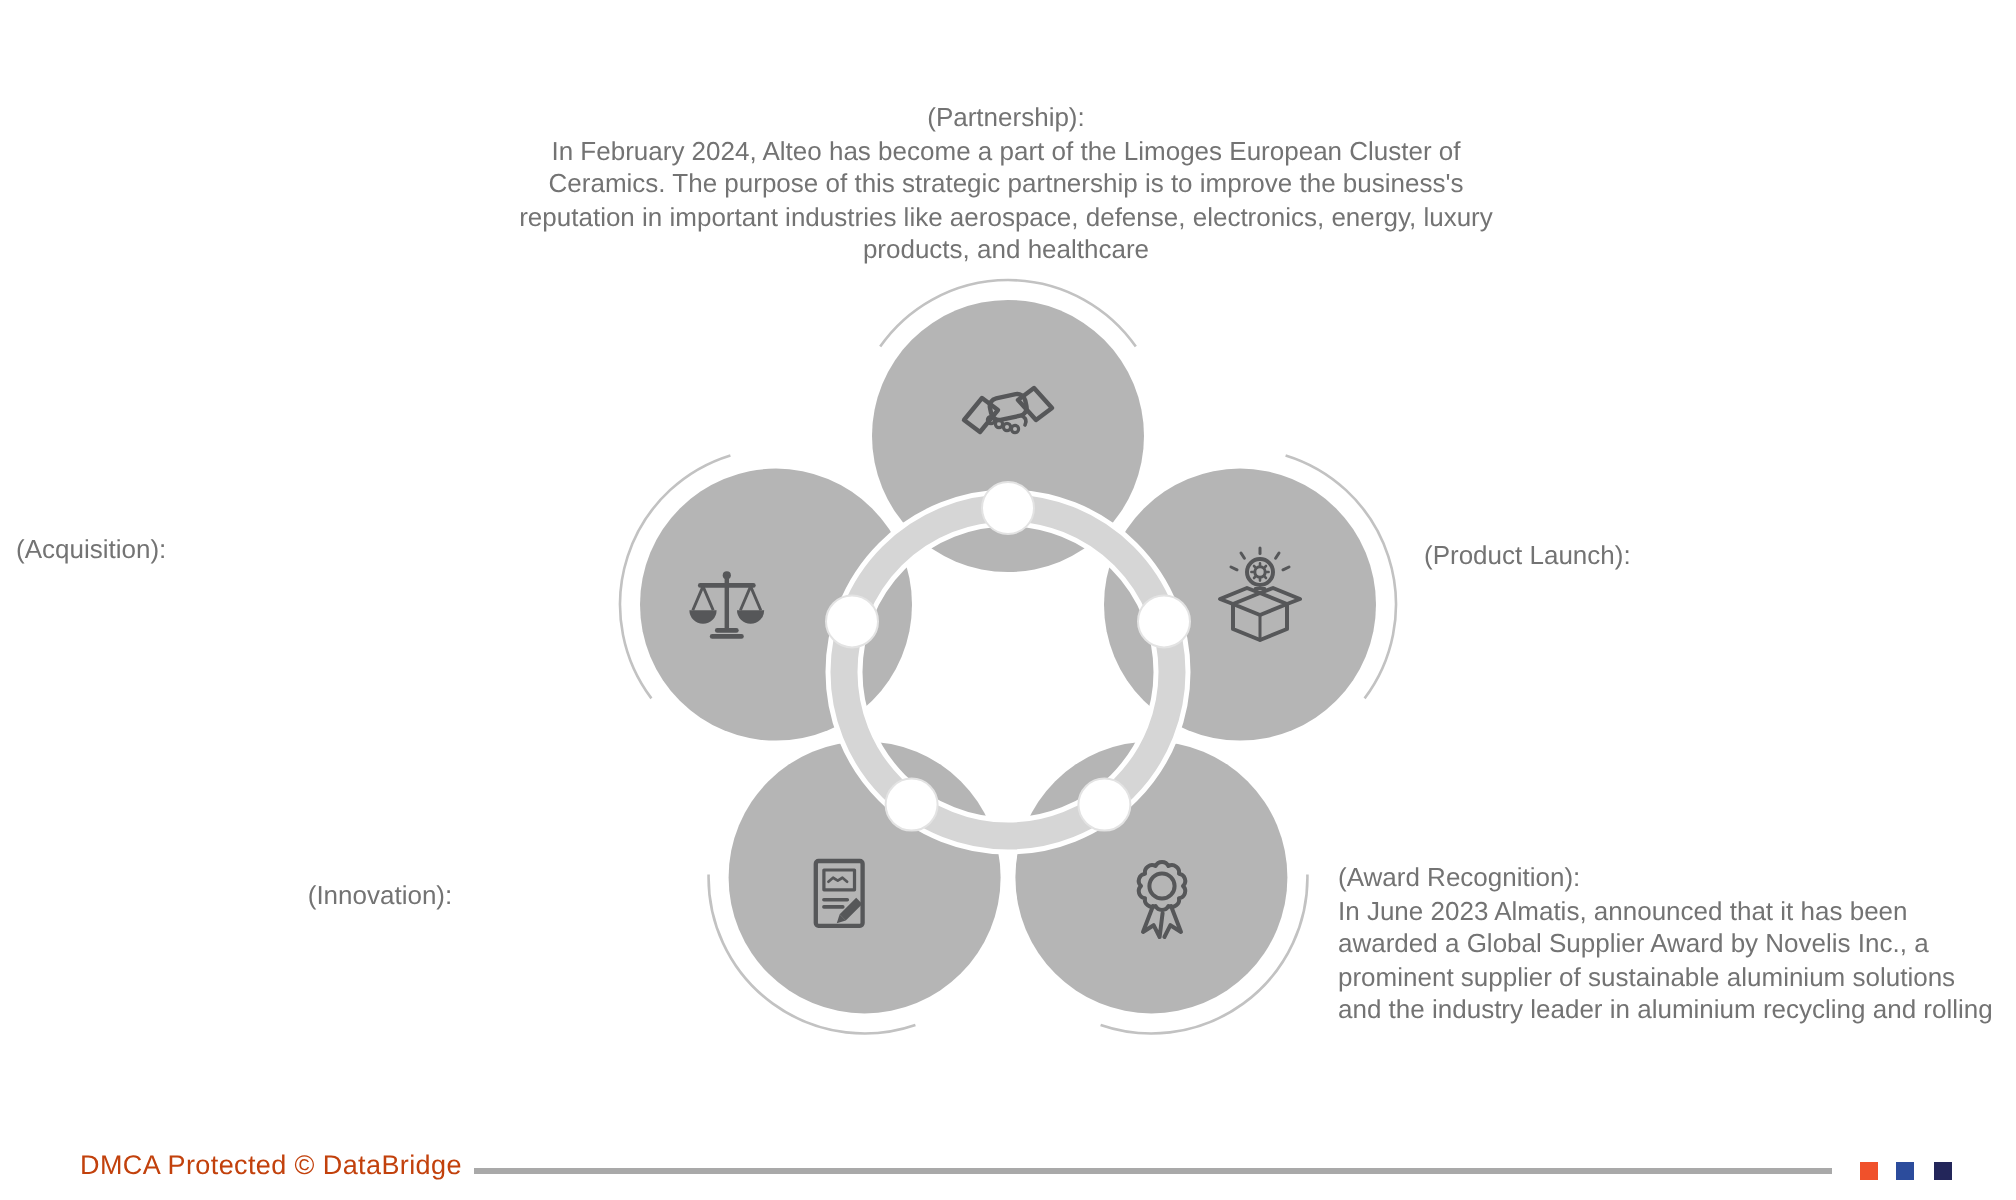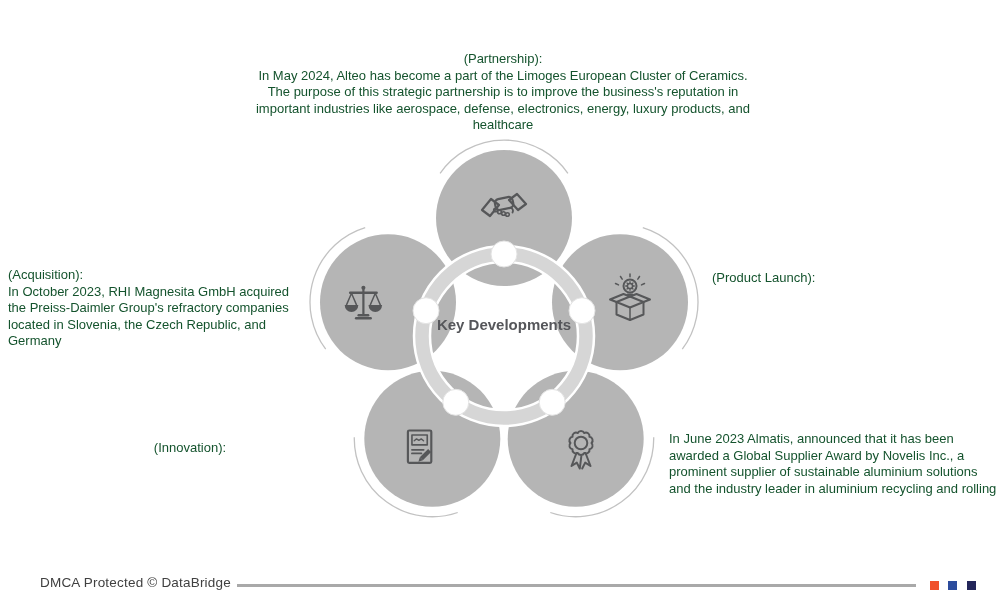--- a/index.html
+++ b/index.html
@@ -1,27 +1,27 @@
 <!DOCTYPE html>
 <html><head>
 <meta charset="utf-8">
 <style>
   html,body{margin:0;padding:0;background:#fff;}
   #page{position:relative;width:1008px;height:600px;background:#ffffff;overflow:hidden;
         font-family:"Liberation Sans", sans-serif;color:#3f3f3f;}
-  .txtblock{position:absolute;font-size:13px;line-height:16.5px;color:#14532d;}
+  .txtblock{position:absolute;font-size:13px;line-height:16.5px;color:#737373;}
   #block-partnership{left:253px;top:51px;width:500px;text-align:center;}
   #block-acquisition{left:8px;top:267px;width:288px;text-align:left;}
   #block-product{left:712px;top:270px;width:292px;text-align:left;}
   #block-innovation{left:38px;top:440px;width:304px;text-align:center;}
   #block-award{left:669px;top:431px;width:330px;text-align:left;}
   #diagram{position:absolute;left:0;top:0;width:1008px;height:600px;}
   #center-label{position:absolute;left:424px;top:317px;width:160px;text-align:center;
     font-size:15px;font-weight:bold;color:#55565a;line-height:16.5px;}
-  #footer-text{position:absolute;left:40px;top:575px;font-size:13.5px;color:#404040;letter-spacing:.2px;text-align:center;}
+  #footer-text{position:absolute;left:40px;top:575px;font-size:13.5px;color:#c2410c;letter-spacing:.2px;text-align:center;}
   #footer-line{position:absolute;left:237px;top:584px;width:679px;height:3px;background:#a9a9a9;}
   .sq{position:absolute;top:581px;width:9px;height:9px;}
   #sq-1{left:930px;background:#f0512b;}
   #sq-2{left:948px;background:#2c4c9c;}
   #sq-3{left:967px;background:#23265a;}
 </style>
 </head>
 <body>
 
 <div id="page">
@@ -129,41 +129,40 @@
     </g>
     <g fill="#ffffff" stroke="#e3e3e3" stroke-width="1">
       <circle cx="504" cy="254" r="13"></circle>
       <circle cx="426" cy="310.7" r="13"></circle>
       <circle cx="582" cy="310.7" r="13"></circle>
       <circle cx="455.8" cy="402.3" r="13"></circle>
       <circle cx="552.2" cy="402.3" r="13"></circle>
     </g>
   </svg>
 
-  <div id="center-label">Key Developments</div>
 
   <div class="txtblock" id="block-partnership">
     <div>(Partnership):</div>
-    <div>In May 2024, Alteo has become a part of the Limoges European Cluster of Ceramics. The purpose of this strategic partnership is to improve the business's reputation in important industries like aerospace, defense, electronics, energy, luxury products, and healthcare</div>
+    <div>In February 2024, Alteo has become a part of the Limoges European Cluster of Ceramics. The purpose of this strategic partnership is to improve the business's reputation in important industries like aerospace, defense, electronics, energy, luxury products, and healthcare</div>
   </div>
 
   <div class="txtblock" id="block-acquisition">
     <div>(Acquisition):</div>
-    <div>In October 2023, RHI Magnesita GmbH acquired the Preiss-Daimler Group's refractory companies located in Slovenia, the Czech Republic, and Germany</div>
   </div>
 
   <div class="txtblock" id="block-product">
     <div>(Product Launch):</div>
   </div>
 
   <div class="txtblock" id="block-innovation">
     <div>(Innovation):</div>
   </div>
 
   <div class="txtblock" id="block-award">
+    <div>(Award Recognition):</div>
     <div>In June 2023 Almatis, announced that it has been awarded a Global Supplier Award by Novelis Inc., a prominent supplier of sustainable aluminium solutions and the industry leader in aluminium recycling and rolling</div>
   </div>
 
   <div id="footer-text">DMCA Protected © DataBridge</div>
   <div id="footer-line"></div>
   <div class="sq" id="sq-1"></div>
   <div class="sq" id="sq-2"></div>
   <div class="sq" id="sq-3"></div>
 
 </div>

